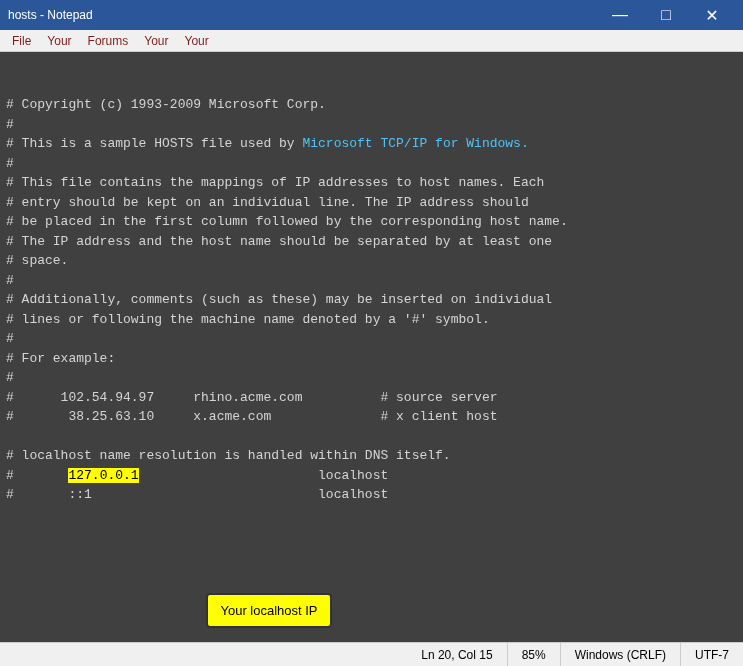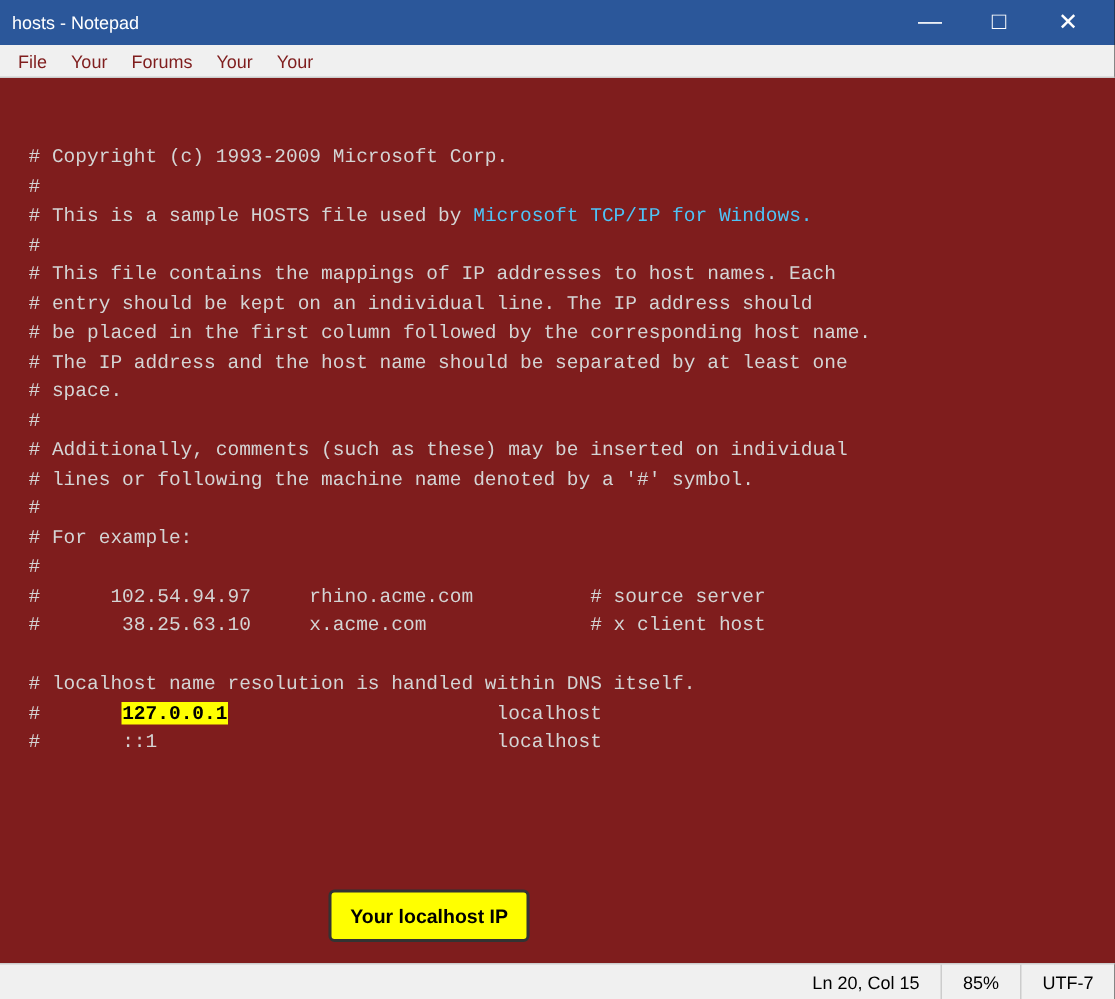--- a/index.html
+++ b/index.html
@@ -79,46 +79,46 @@
       display: flex;
       align-items: center;
       text-shadow: 1px 1px 2px rgba(0,0,0,0.5);
     }
     .watermark-ten { color: #ffffff; }
     .watermark-forums { color: #ffd700; }
     .watermark-com { color: #ffffff; }
 
     
     .editor {
-      background: #7f1d1d;
+      background: #404040;
       color: #d4d4d4;
       height: calc(666px - 30px - 22px - 24px);
       overflow-y: auto;
       overflow-x: auto;
-      padding: 4px 19px;
+      padding: 4px 6px;
       white-space: pre;
       line-height: 1.5;
       position: relative;
     }
     .editor-content {
       color: #d4d4d4;
       font-size: 13px;
     }
     .blue-text { color: #4fc3f7; }
     .highlight-yellow {
       background: #ffff00;
       color: #000000;
-      font-weight: bold;
+      font-weight: normal;
     }
     .tooltip-box {
       background: #ffff00;
       color: #000;
       font-family: 'Segoe UI', Arial, sans-serif;
       font-size: 13px;
-      font-weight: bold;
+      font-weight: normal;
       padding: 6px 12px;
       border: 2px solid #333;
       border-radius: 4px;
       display: inline-block;
       white-space: nowrap;
     }
 
     
     .status-bar {
       background: #f0f0f0;
@@ -200,16 +200,17 @@
       
       
     </div>
     </div>
   </div>
 
   <div class="status-bar">
     <div class="status-spacer"></div>
     <div class="status-section">Ln 20, Col 15</div>
     <div class="status-section">85%</div>
+    <div class="status-section">Windows (CRLF)</div>
     <div class="status-section">UTF-7</div>
   </div>
 
 </div>
 
 </body></html>

